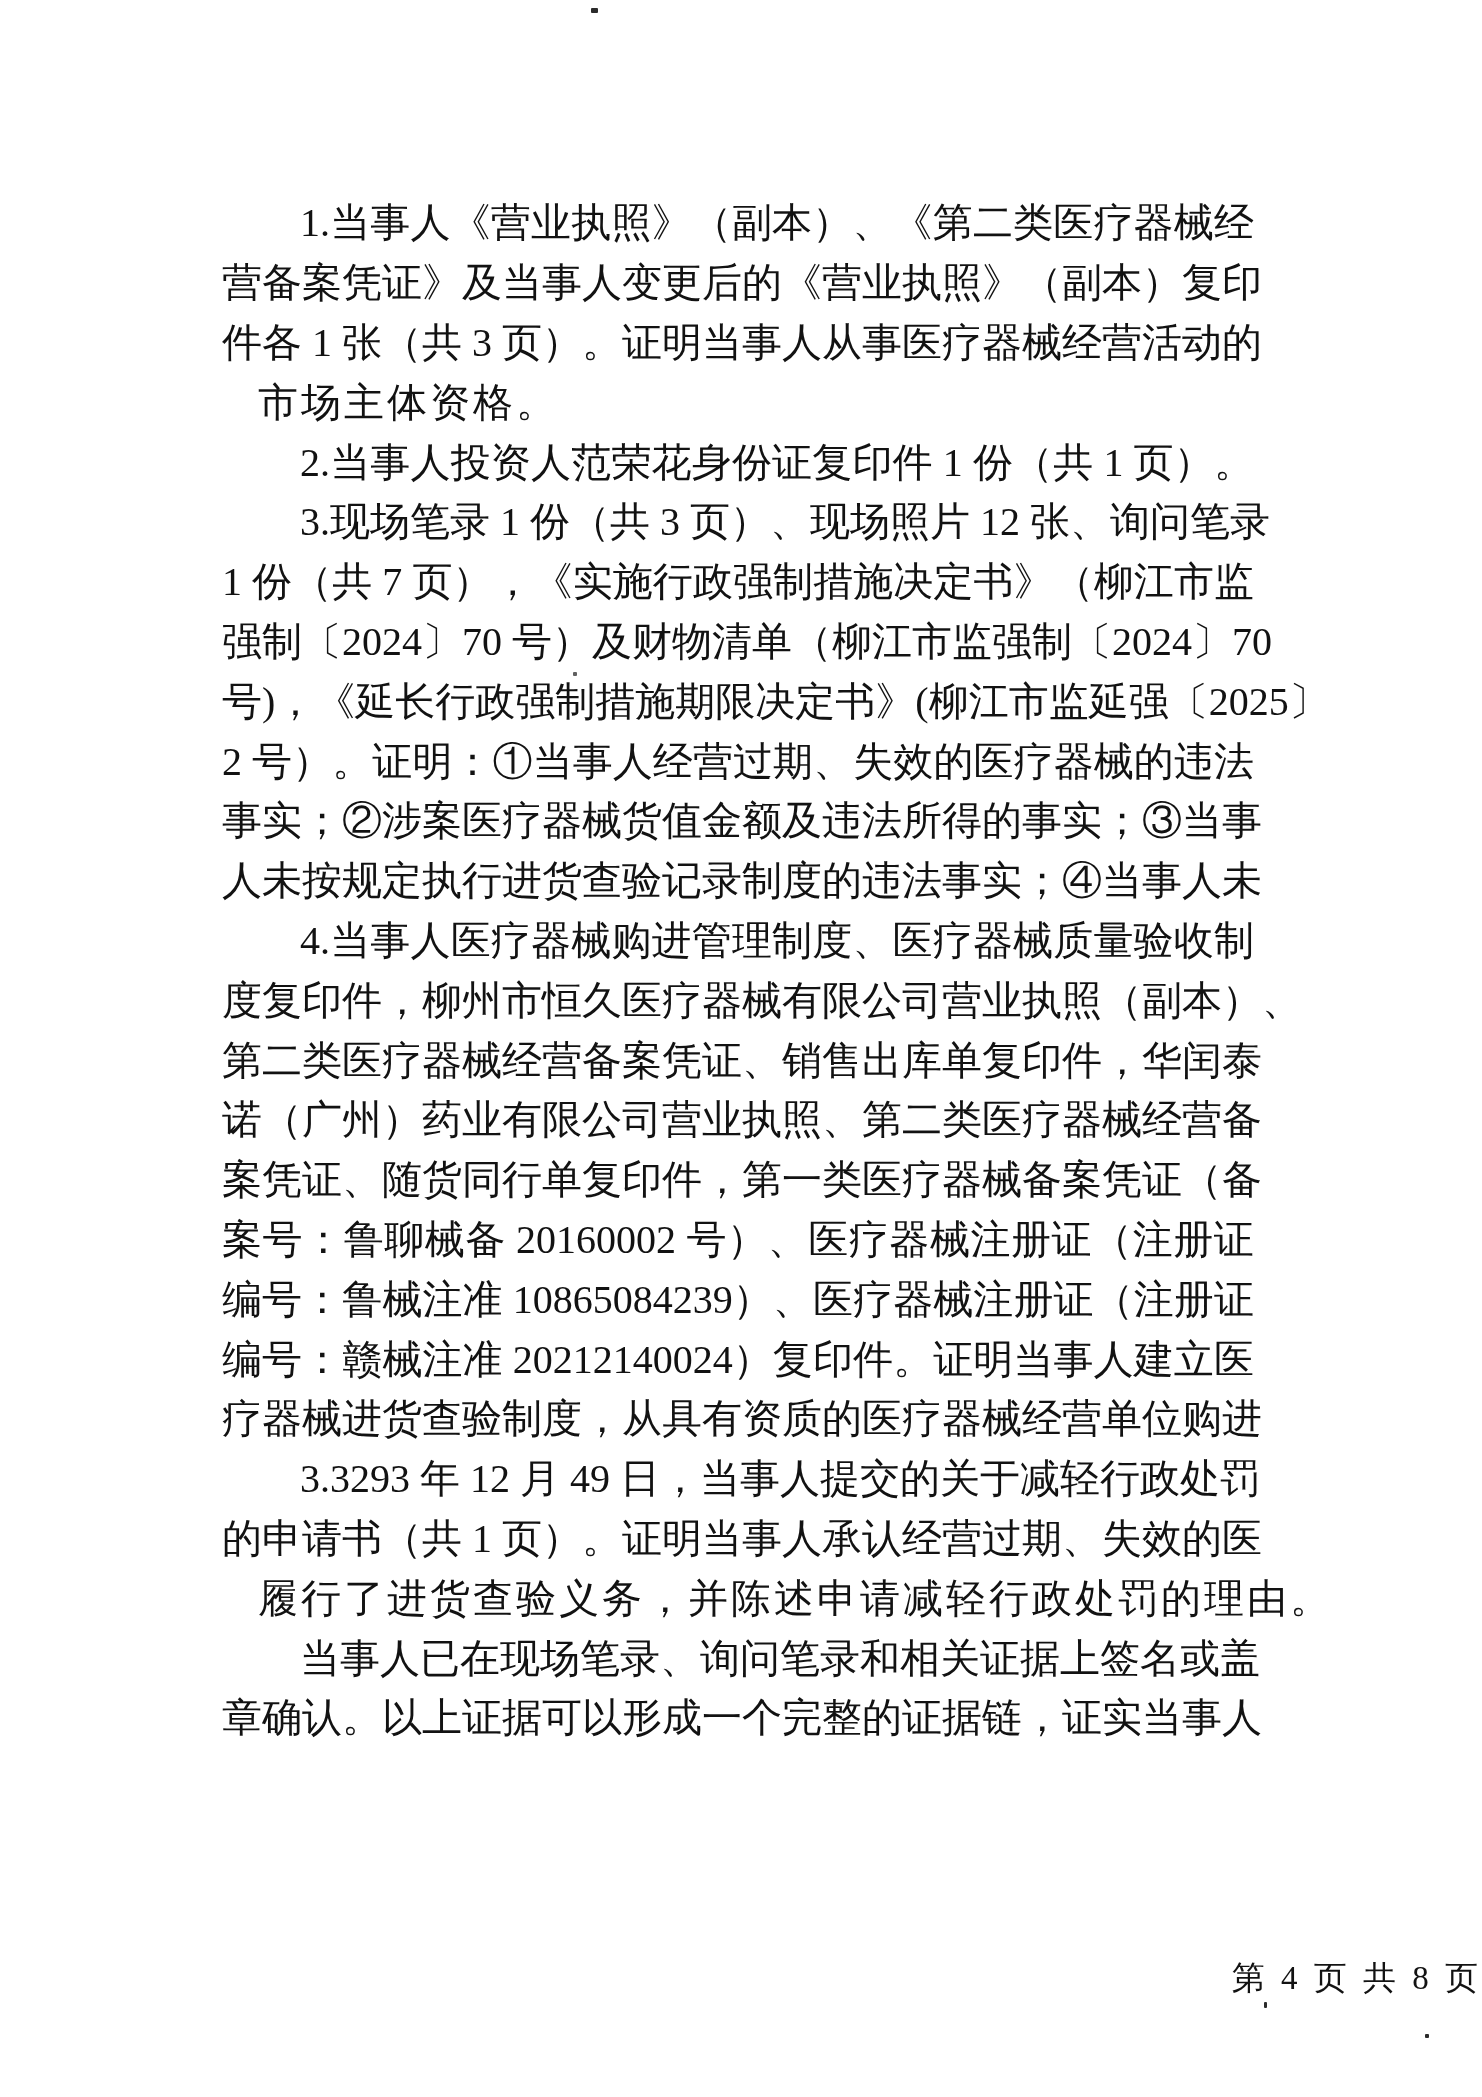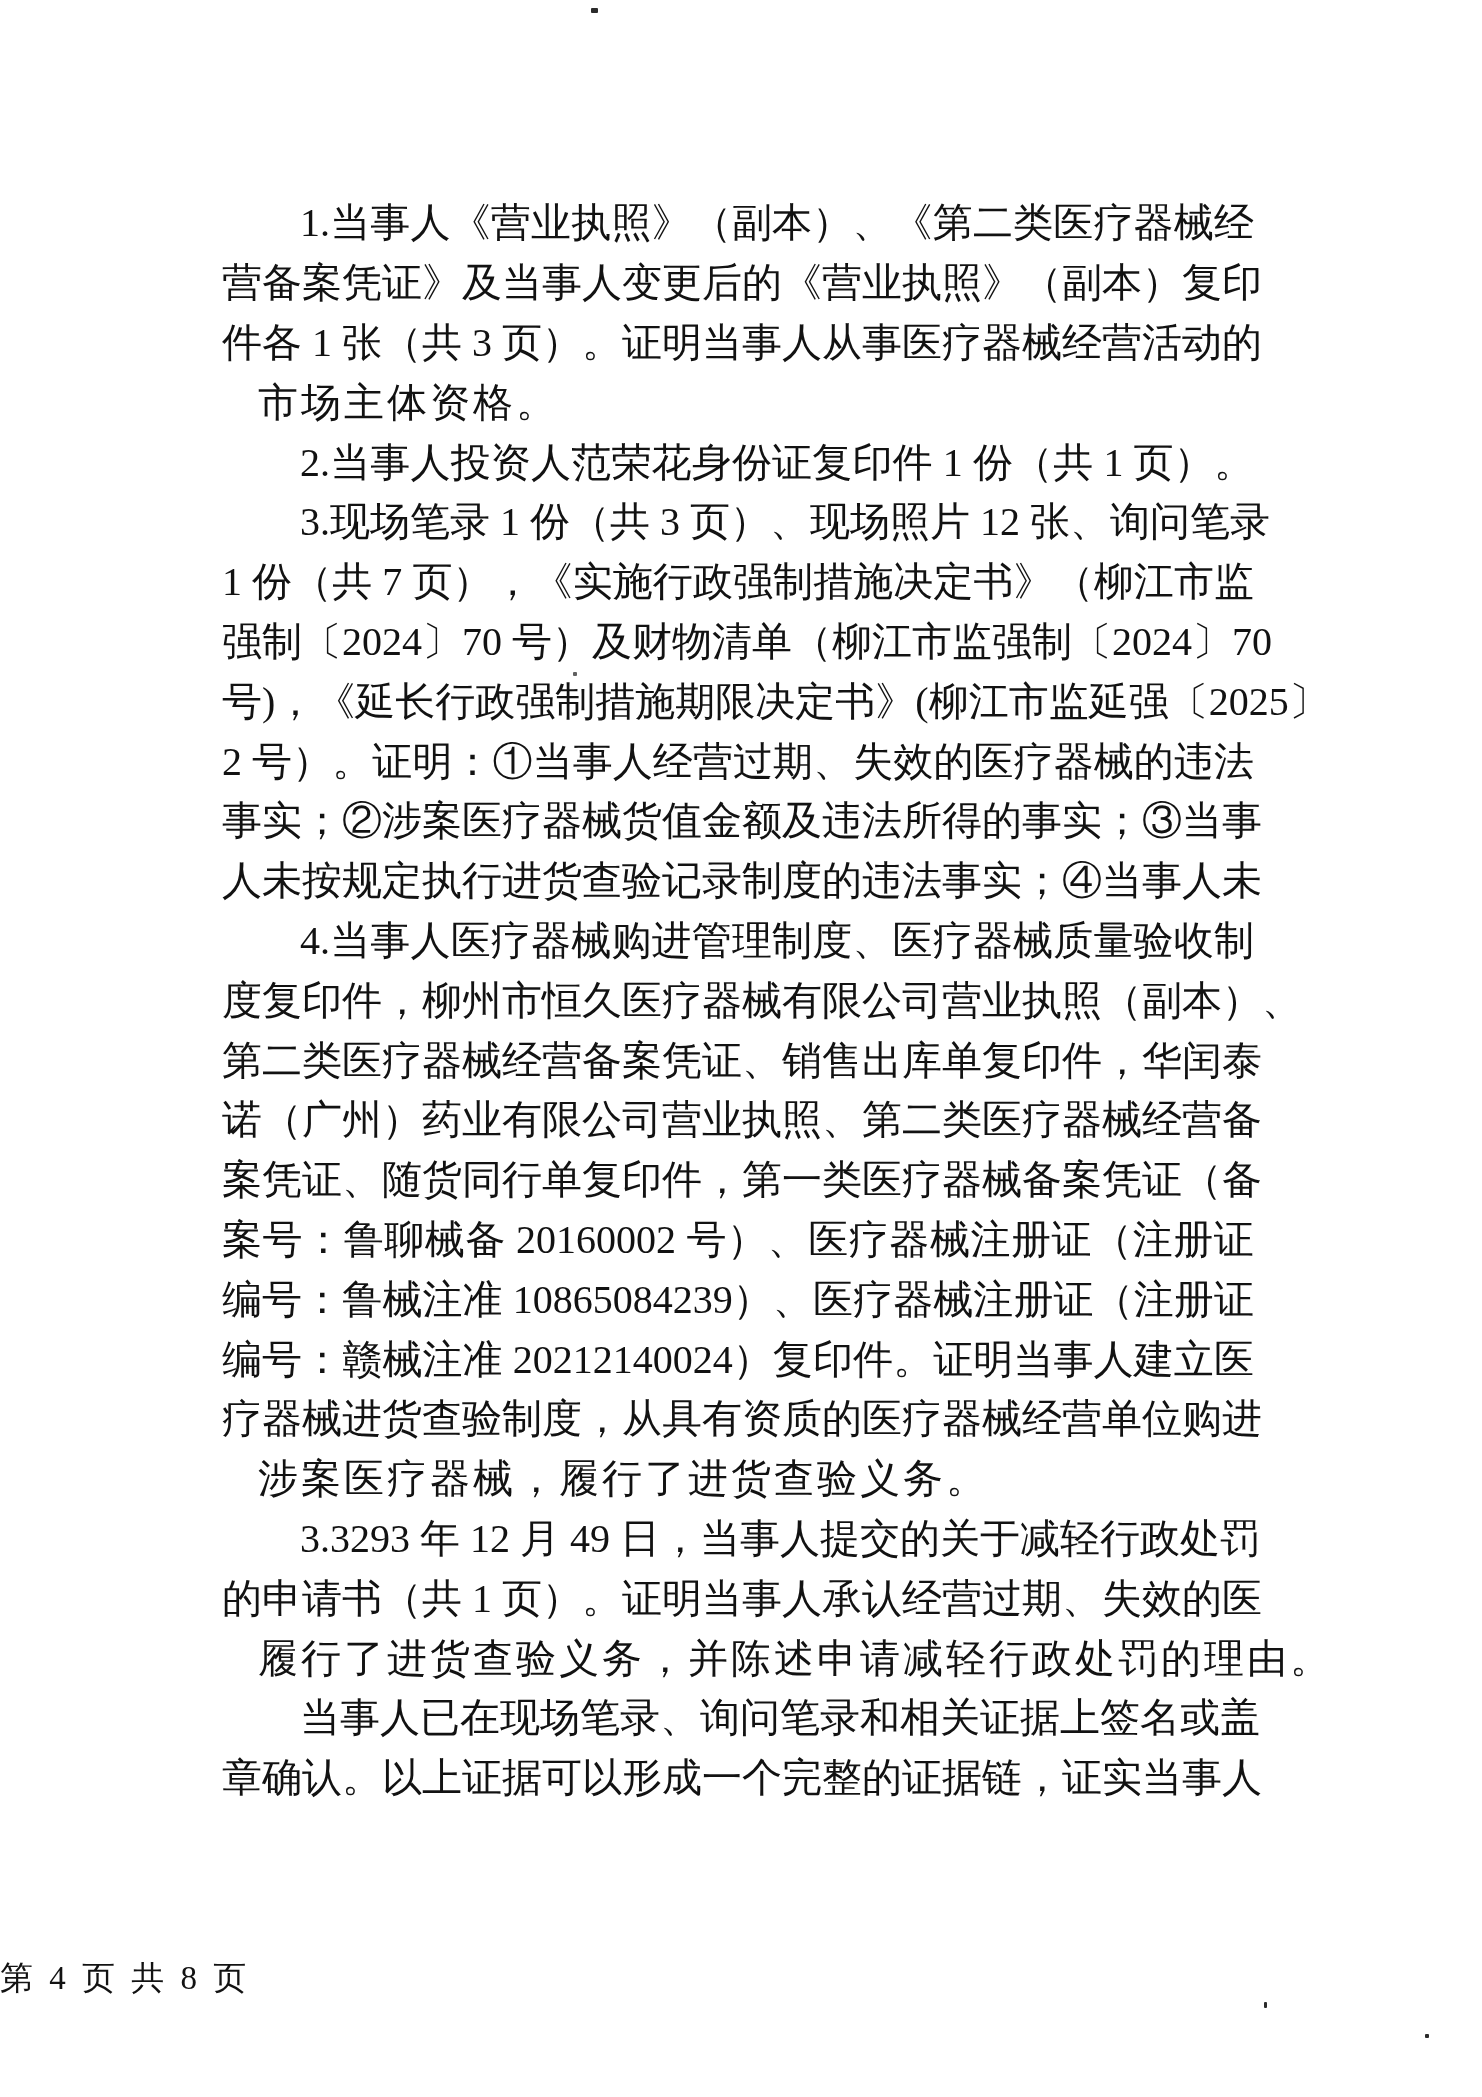--- a/index.html
+++ b/index.html
@@ -31,21 +31,21 @@
     justify-content:flex-start;
     letter-spacing:3px;
     margin-left:36px;
   }
   .line.ind{padding-left:78px;}
   .footer{
     position:absolute;
     top:1956px;
     left:0;
     width:100%;
-    text-align:left;
+    text-align:right;
     font-size:33px;
     letter-spacing:4px;
     color:#121212;
   }
   .speck{position:absolute;background:#2b2b2b;border-radius:1px;}
   .speck.s1{left:591px;top:8px;width:7px;height:5px;}
   .speck.s2{left:573px;top:672px;width:4px;height:4px;opacity:.75;}
   .speck.s3{left:1264px;top:2002px;width:3px;height:6px;}
   .speck.s4{left:1425px;top:2034px;width:4px;height:4px;}
 </style>
@@ -69,21 +69,20 @@
     <div class="line j"><span>人</span><span>未</span><span>按</span><span>规</span><span>定</span><span>执</span><span>行</span><span>进</span><span>货</span><span>查</span><span>验</span><span>记</span><span>录</span><span>制</span><span>度</span><span>的</span><span>违</span><span>法</span><span>事</span><span>实</span><span>；</span><span>④</span><span>当</span><span>事</span><span>人</span><span>未</span></div>
     <div class="line j ind"><span>4.</span><span>当</span><span>事</span><span>人</span><span>医</span><span>疗</span><span>器</span><span>械</span><span>购</span><span>进</span><span>管</span><span>理</span><span>制</span><span>度</span><span>、</span><span>医</span><span>疗</span><span>器</span><span>械</span><span>质</span><span>量</span><span>验</span><span>收</span><span>制</span></div>
     <div class="line j"><span>度</span><span>复</span><span>印</span><span>件</span><span>，</span><span>柳</span><span>州</span><span>市</span><span>恒</span><span>久</span><span>医</span><span>疗</span><span>器</span><span>械</span><span>有</span><span>限</span><span>公</span><span>司</span><span>营</span><span>业</span><span>执</span><span>照</span><span>（</span><span>副</span><span>本</span><span>）</span><span>、</span></div>
     <div class="line j"><span>第</span><span>二</span><span>类</span><span>医</span><span>疗</span><span>器</span><span>械</span><span>经</span><span>营</span><span>备</span><span>案</span><span>凭</span><span>证</span><span>、</span><span>销</span><span>售</span><span>出</span><span>库</span><span>单</span><span>复</span><span>印</span><span>件</span><span>，</span><span>华</span><span>闰</span><span>泰</span></div>
     <div class="line j"><span>诺</span><span>（</span><span>广</span><span>州</span><span>）</span><span>药</span><span>业</span><span>有</span><span>限</span><span>公</span><span>司</span><span>营</span><span>业</span><span>执</span><span>照</span><span>、</span><span>第</span><span>二</span><span>类</span><span>医</span><span>疗</span><span>器</span><span>械</span><span>经</span><span>营</span><span>备</span></div>
     <div class="line j"><span>案</span><span>凭</span><span>证</span><span>、</span><span>随</span><span>货</span><span>同</span><span>行</span><span>单</span><span>复</span><span>印</span><span>件</span><span>，</span><span>第</span><span>一</span><span>类</span><span>医</span><span>疗</span><span>器</span><span>械</span><span>备</span><span>案</span><span>凭</span><span>证</span><span>（</span><span>备</span></div>
     <div class="line j"><span>案</span><span>号</span><span>：</span><span>鲁</span><span>聊</span><span>械</span><span>备</span><span> 20160002 </span><span>号</span><span>）</span><span>、</span><span>医</span><span>疗</span><span>器</span><span>械</span><span>注</span><span>册</span><span>证</span><span>（</span><span>注</span><span>册</span><span>证</span></div>
     <div class="line j"><span>编</span><span>号</span><span>：</span><span>鲁</span><span>械</span><span>注</span><span>准</span><span> 10865084239</span><span>）</span><span>、</span><span>医</span><span>疗</span><span>器</span><span>械</span><span>注</span><span>册</span><span>证</span><span>（</span><span>注</span><span>册</span><span>证</span></div>
     <div class="line j"><span>编</span><span>号</span><span>：</span><span>赣</span><span>械</span><span>注</span><span>准</span><span> 20212140024</span><span>）</span><span>复</span><span>印</span><span>件</span><span>。</span><span>证</span><span>明</span><span>当</span><span>事</span><span>人</span><span>建</span><span>立</span><span>医</span></div>
     <div class="line j"><span>疗</span><span>器</span><span>械</span><span>进</span><span>货</span><span>查</span><span>验</span><span>制</span><span>度</span><span>，</span><span>从</span><span>具</span><span>有</span><span>资</span><span>质</span><span>的</span><span>医</span><span>疗</span><span>器</span><span>械</span><span>经</span><span>营</span><span>单</span><span>位</span><span>购</span><span>进</span></div>
-    <div class="line end">涉案医疗器械，履行了进货查验义务。</div>
     <div class="line j ind"><span>3.3293 </span><span>年</span><span> 12 </span><span>月</span><span> 49 </span><span>日</span><span>，</span><span>当</span><span>事</span><span>人</span><span>提</span><span>交</span><span>的</span><span>关</span><span>于</span><span>减</span><span>轻</span><span>行</span><span>政</span><span>处</span><span>罚</span></div>
     <div class="line j"><span>的</span><span>申</span><span>请</span><span>书</span><span>（</span><span>共</span><span> 1 </span><span>页</span><span>）</span><span>。</span><span>证</span><span>明</span><span>当</span><span>事</span><span>人</span><span>承</span><span>认</span><span>经</span><span>营</span><span>过</span><span>期</span><span>、</span><span>失</span><span>效</span><span>的</span><span>医</span></div>
     <div class="line end">履行了进货查验义务，并陈述申请减轻行政处罚的理由。</div>
     <div class="line j ind"><span>当</span><span>事</span><span>人</span><span>已</span><span>在</span><span>现</span><span>场</span><span>笔</span><span>录</span><span>、</span><span>询</span><span>问</span><span>笔</span><span>录</span><span>和</span><span>相</span><span>关</span><span>证</span><span>据</span><span>上</span><span>签</span><span>名</span><span>或</span><span>盖</span></div>
     <div class="line j"><span>章</span><span>确</span><span>认</span><span>。</span><span>以</span><span>上</span><span>证</span><span>据</span><span>可</span><span>以</span><span>形</span><span>成</span><span>一</span><span>个</span><span>完</span><span>整</span><span>的</span><span>证</span><span>据</span><span>链</span><span>，</span><span>证</span><span>实</span><span>当</span><span>事</span><span>人</span></div>
   </div>
 
   <div class="footer">第 4 页 共 8 页</div>
 
   <div class="speck s1"></div>

